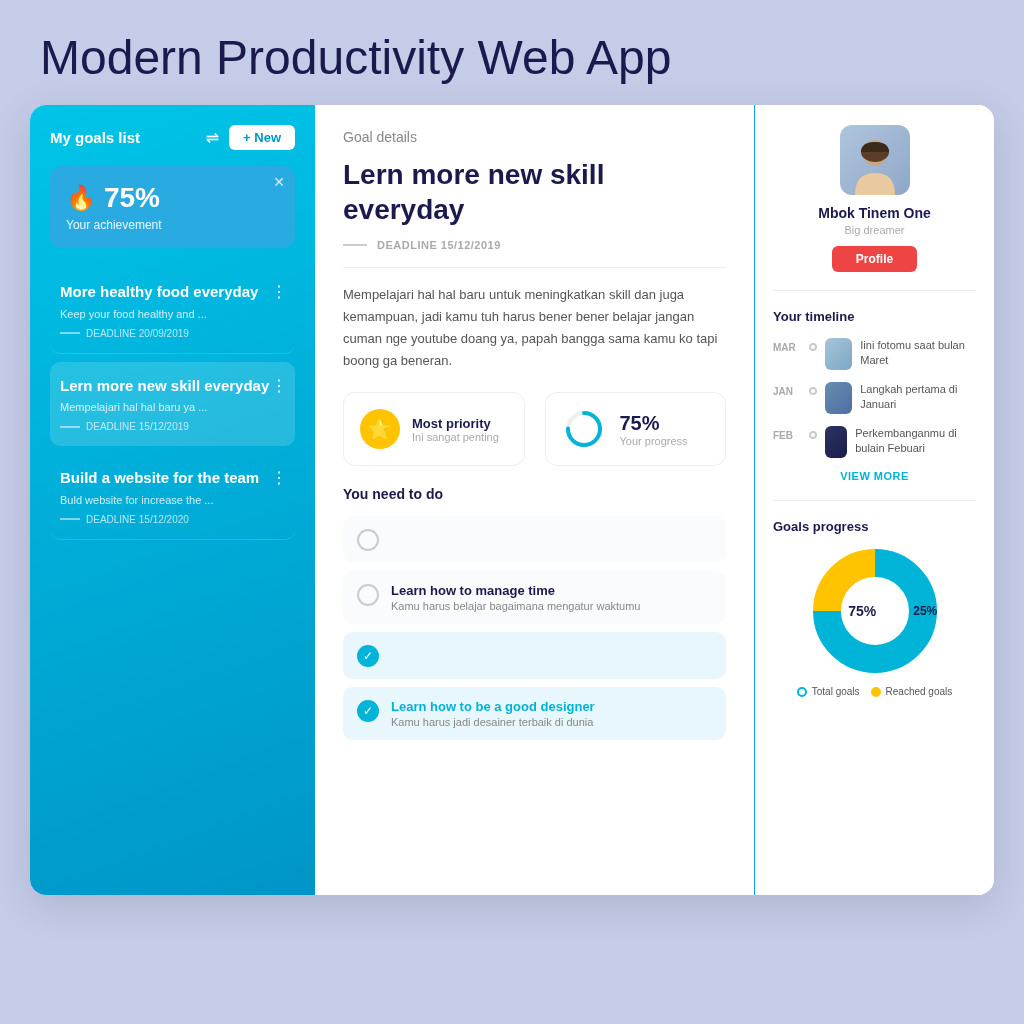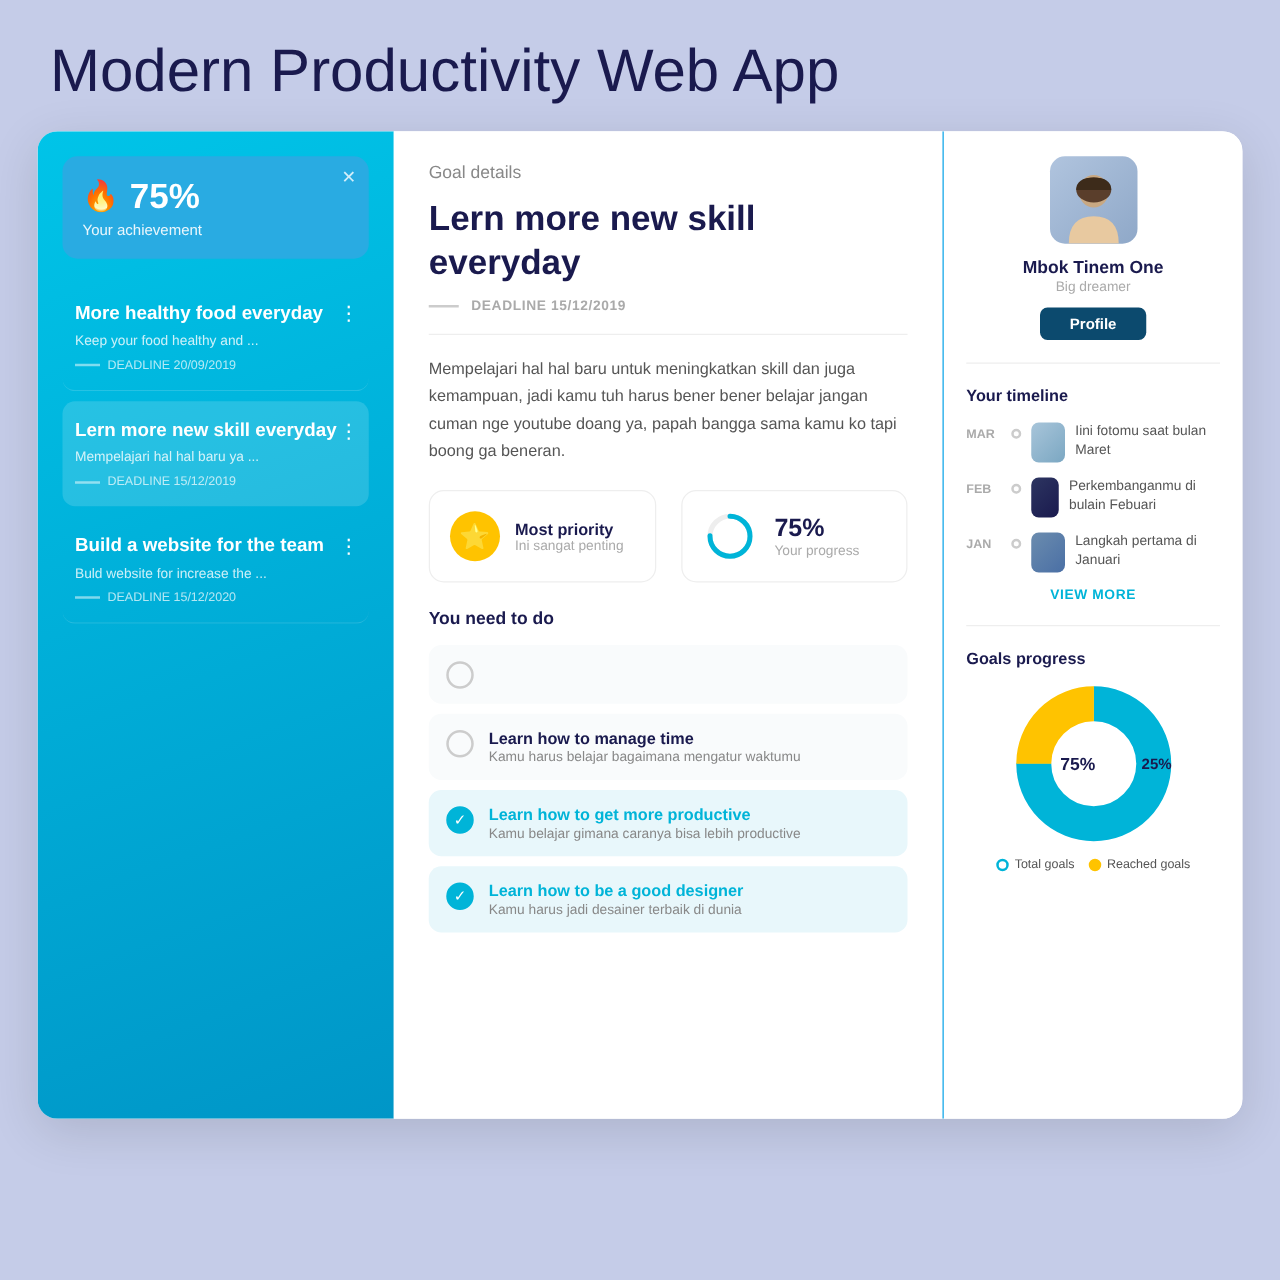--- a/index.html
+++ b/index.html
@@ -338,21 +338,21 @@
       font-weight: 700;
       color: #1a1a4e;
       margin-bottom: 3px;
     }
     .profile-role {
       font-size: 11px;
       color: #aaa;
       margin-bottom: 10px;
     }
     .profile-btn {
-      background: #0c4a6e;
+      background: #ef4444;
       color: white;
       border: none;
       border-radius: 6px;
       padding: 6px 24px;
       font-size: 12px;
       cursor: pointer;
       font-weight: 600;
     }
 
     .timeline-section {
@@ -480,20 +480,27 @@
 <div class="page-title-area">
   <h1 class="page-title">
     <span>Modern Productivity</span>
     <span style="font-weight:400;"> Web App</span>
   </h1>
 </div>
 
 <div class="app-container">
 
   <div class="sidebar">
+    <div class="sidebar-header">
+      <span class="sidebar-title">My goals list</span>
+      <div class="sidebar-header-right">
+        <span class="filter-icon">⇌</span>
+        <button class="new-btn">+ New</button>
+      </div>
+    </div>
 
     <div class="achievement-card">
       <span class="close-btn">✕</span>
       <div class="achievement-percent">
         <span class="fire-icon">🔥</span>
         <span>75%</span>
       </div>
       <div class="achievement-label">Your achievement</div>
     </div>
 
@@ -568,24 +575,20 @@
     <div class="task-item">
       <div class="task-checkbox"></div>
       <div>
         <div class="task-title">Learn how to manage time</div>
         <div class="task-desc">Kamu harus belajar bagaimana mengatur waktumu</div>
       </div>
     </div>
 
     <div class="task-item completed">
       <div class="task-checkbox checked">✓</div>
-      <div>
-        <div class="task-title">Learn how to get more productive</div>
-        <div class="task-desc">Kamu belajar gimana caranya bisa lebih productive</div>
-      </div>
     </div>
 
     <div class="task-item completed">
       <div class="task-checkbox checked">✓</div>
       <div>
         <div class="task-title">Learn how to be a good designer</div>
         <div class="task-desc">Kamu harus jadi desainer terbaik di dunia</div>
       </div>
     </div>
   </div>
@@ -609,31 +612,31 @@
       <div class="section-title">Your timeline</div>
 
       <div class="timeline-item">
         <span class="timeline-month">MAR</span>
         <span class="timeline-dot"></span>
         <div class="timeline-thumb-mar"></div>
         <span class="timeline-text">Iini fotomu saat bulan Maret</span>
       </div>
 
       <div class="timeline-item">
+        <span class="timeline-month">JAN</span>
+        <span class="timeline-dot"></span>
+        <div class="timeline-thumb-jan"></div>
+        <span class="timeline-text">Langkah pertama di Januari</span>
+      </div>
+
+      <div class="timeline-item">
         <span class="timeline-month">FEB</span>
         <span class="timeline-dot"></span>
         <div class="timeline-thumb-feb"></div>
         <span class="timeline-text">Perkembanganmu di bulain Febuari</span>
-      </div>
-
-      <div class="timeline-item">
-        <span class="timeline-month">JAN</span>
-        <span class="timeline-dot"></span>
-        <div class="timeline-thumb-jan"></div>
-        <span class="timeline-text">Langkah pertama di Januari</span>
       </div>
 
       <div class="view-more">VIEW MORE</div>
     </div>
 
     <div class="goals-progress-section">
       <div class="section-title">Goals progress</div>
       <div class="donut-wrap">
         <svg class="donut-svg" viewBox="0 0 130 130">
 

